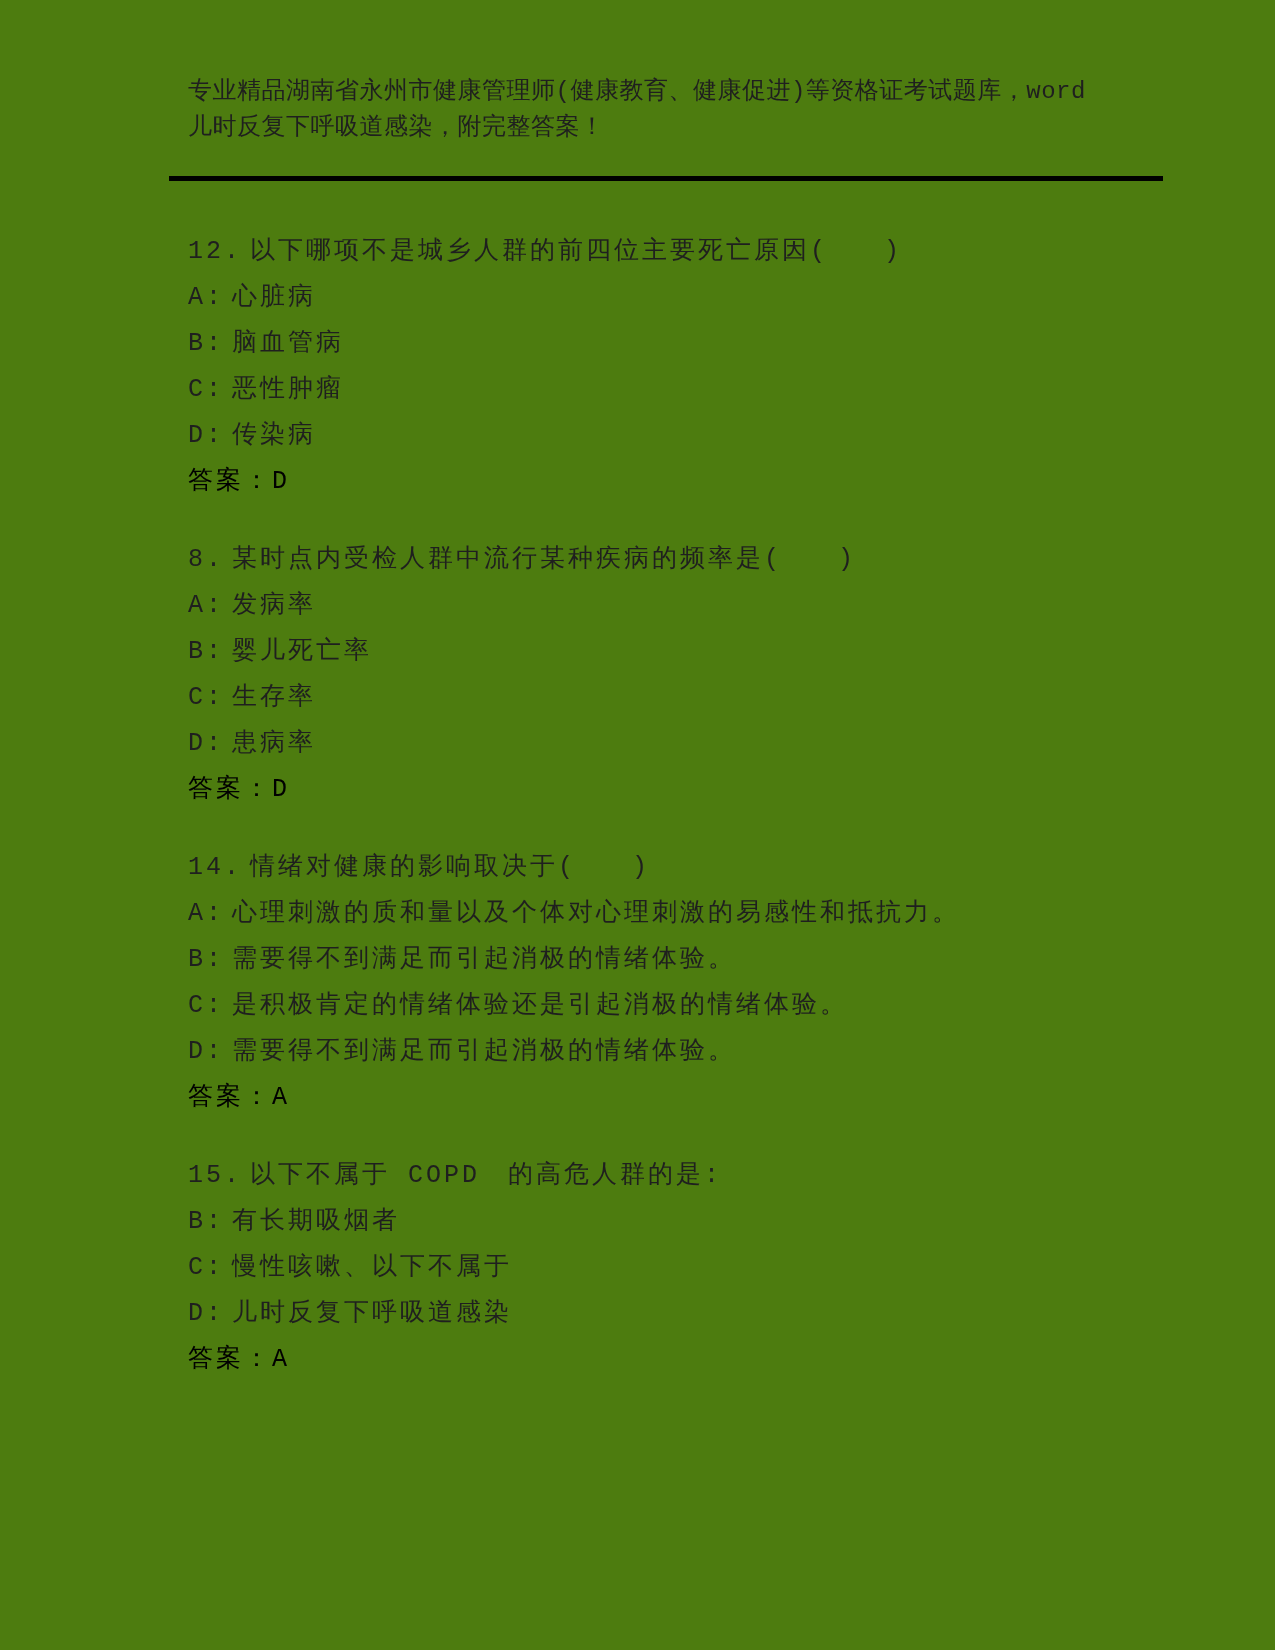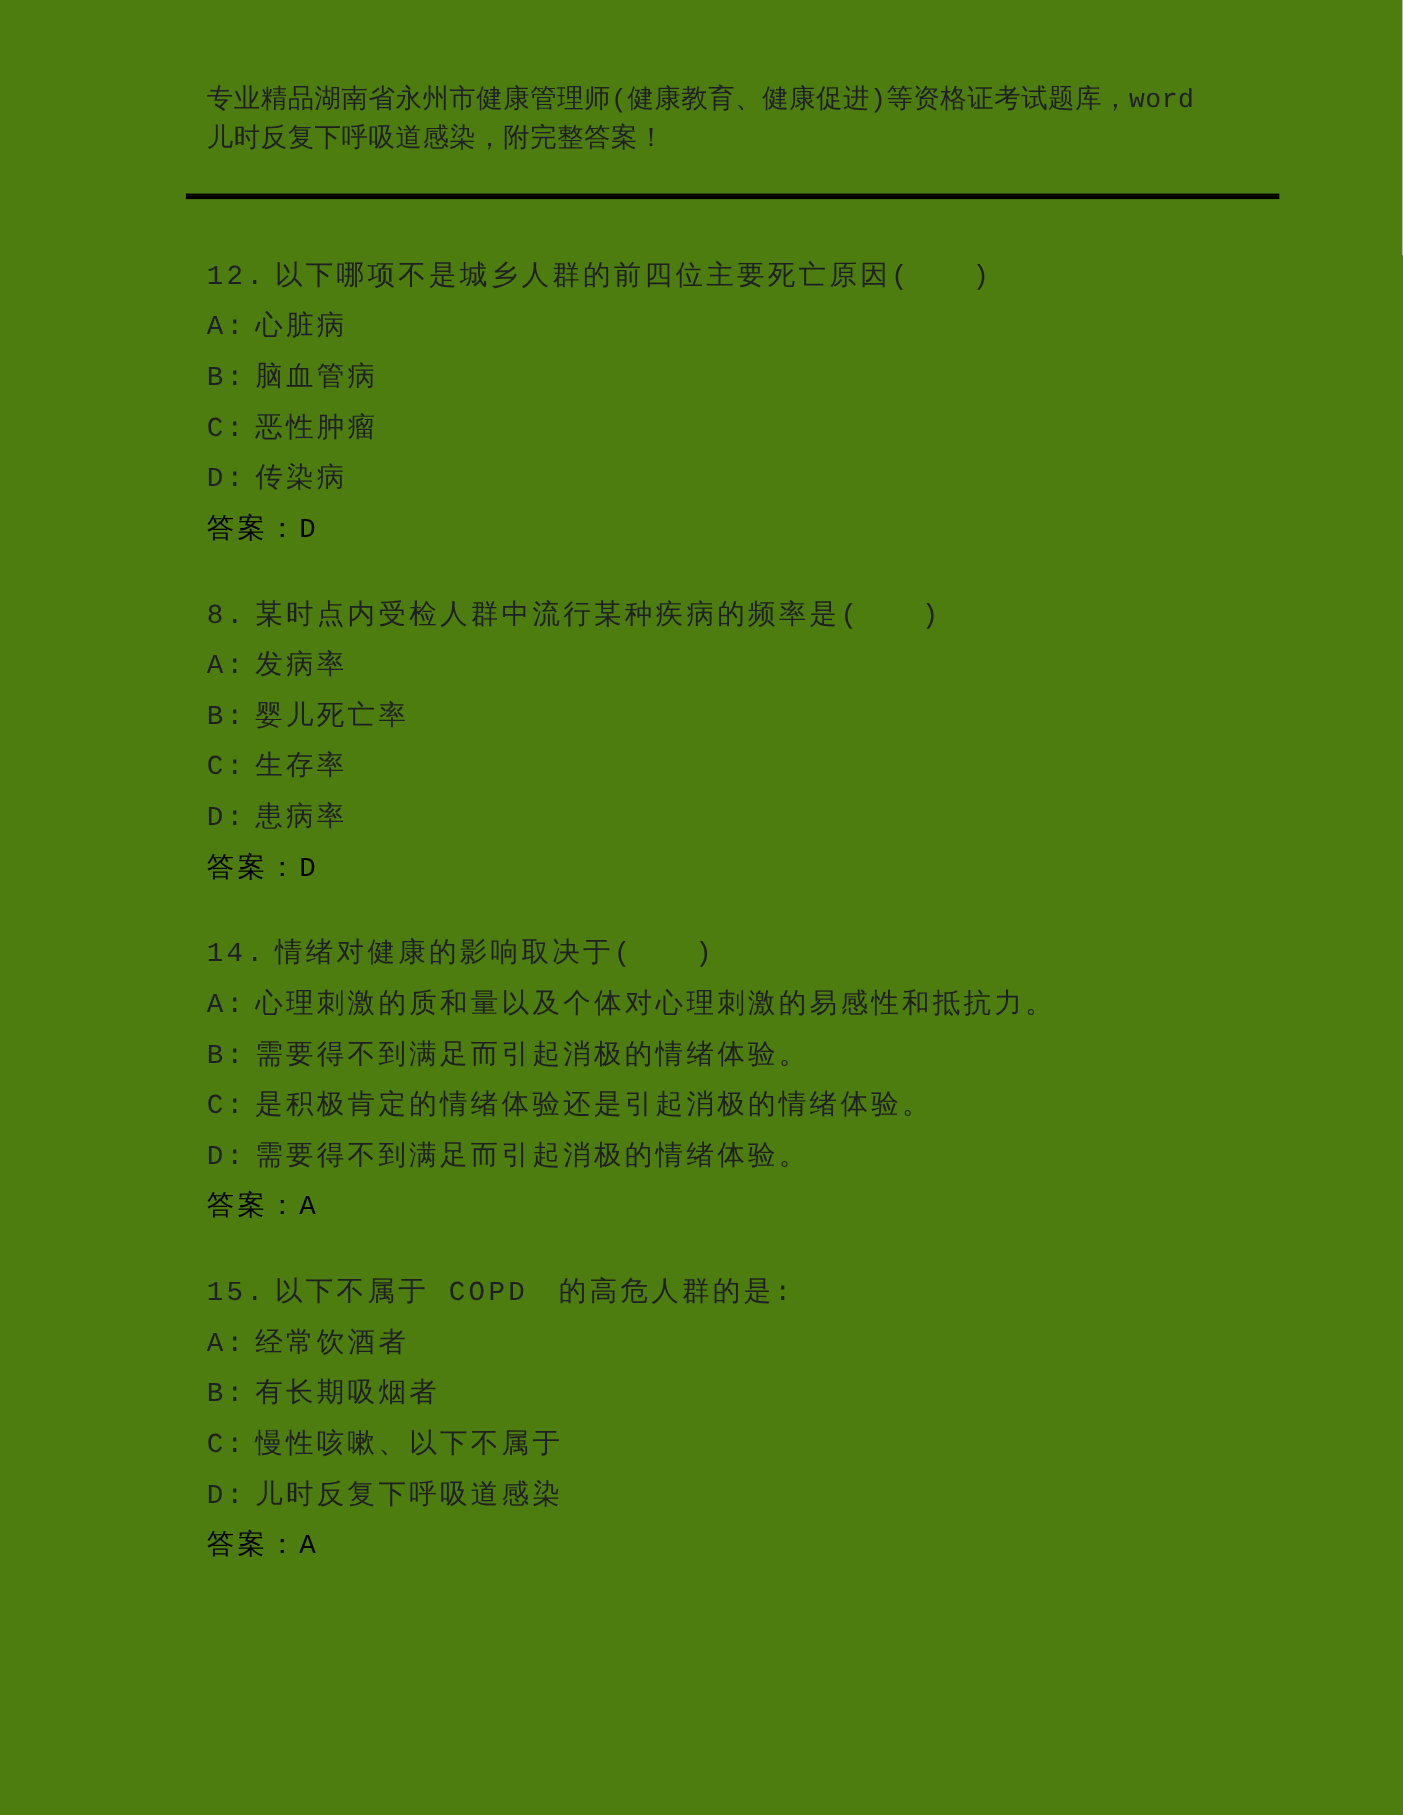--- a/index.html
+++ b/index.html
@@ -83,21 +83,20 @@
       <p class="line"><span class="qnum">14.</span><span>情绪对健康的影响取决于(　　)</span></p>
       <p class="line"><span class="olabel">A:</span><span>心理刺激的质和量以及个体对心理刺激的易感性和抵抗力。</span></p>
       <p class="line"><span class="olabel">B:</span><span>需要得不到满足而引起消极的情绪体验。</span></p>
       <p class="line"><span class="olabel">C:</span><span>是积极肯定的情绪体验还是引起消极的情绪体验。</span></p>
       <p class="line"><span class="olabel">D:</span><span>需要得不到满足而引起消极的情绪体验。</span></p>
       <p class="line answer-row"><span>答案：</span><span>A</span></p>
     </div>
 
     <div class="qblock">
       <p class="line"><span class="qnum">15.</span><span>以下不属于 COPD　的高危人群的是:</span></p>
-      <p class="line"><span class="olabel">A:</span><span>经常饮酒者</span></p>
       <p class="line"><span class="olabel">B:</span><span>有长期吸烟者</span></p>
       <p class="line"><span class="olabel">C:</span><span>慢性咳嗽、以下不属于</span></p>
       <p class="line"><span class="olabel">D:</span><span>儿时反复下呼吸道感染</span></p>
       <p class="line answer-row"><span>答案：</span><span>A</span></p>
     </div>
 
   </div>
 </div>
 
 </body></html>

